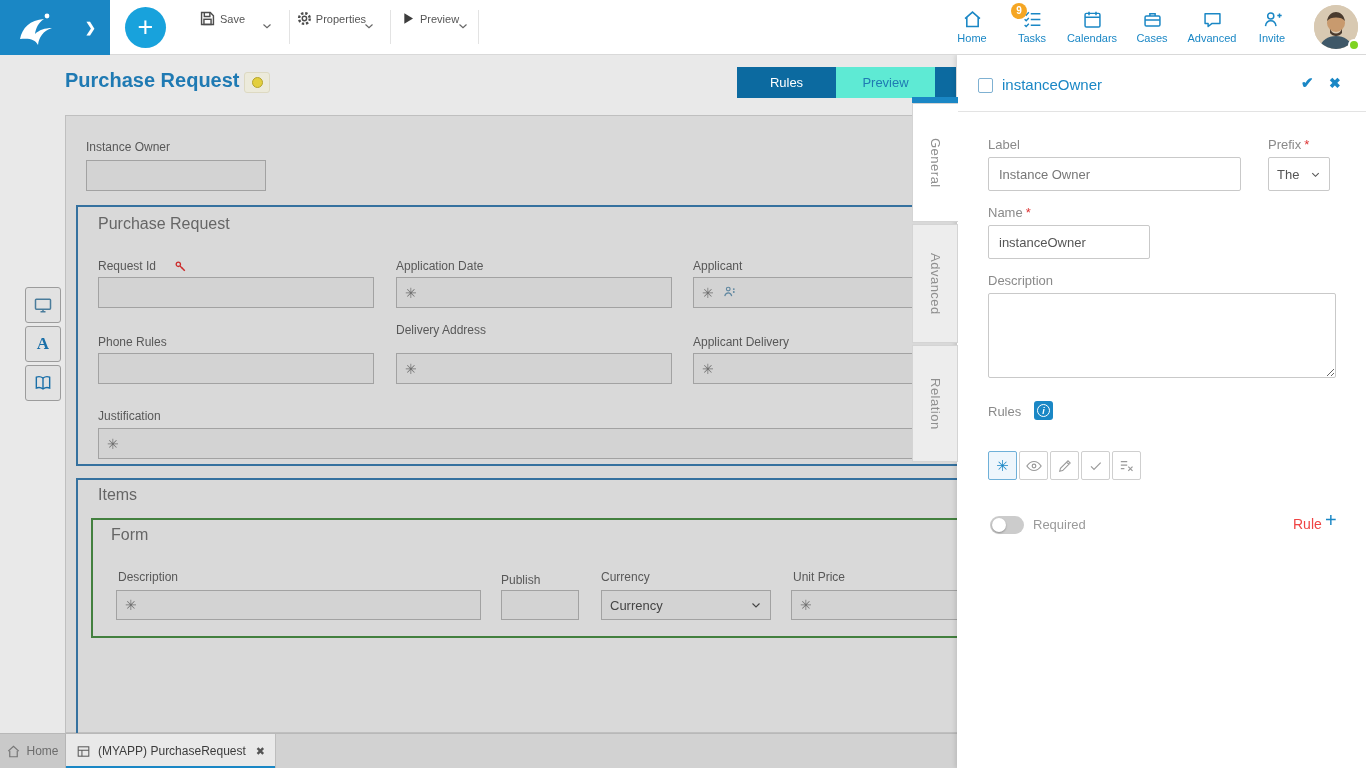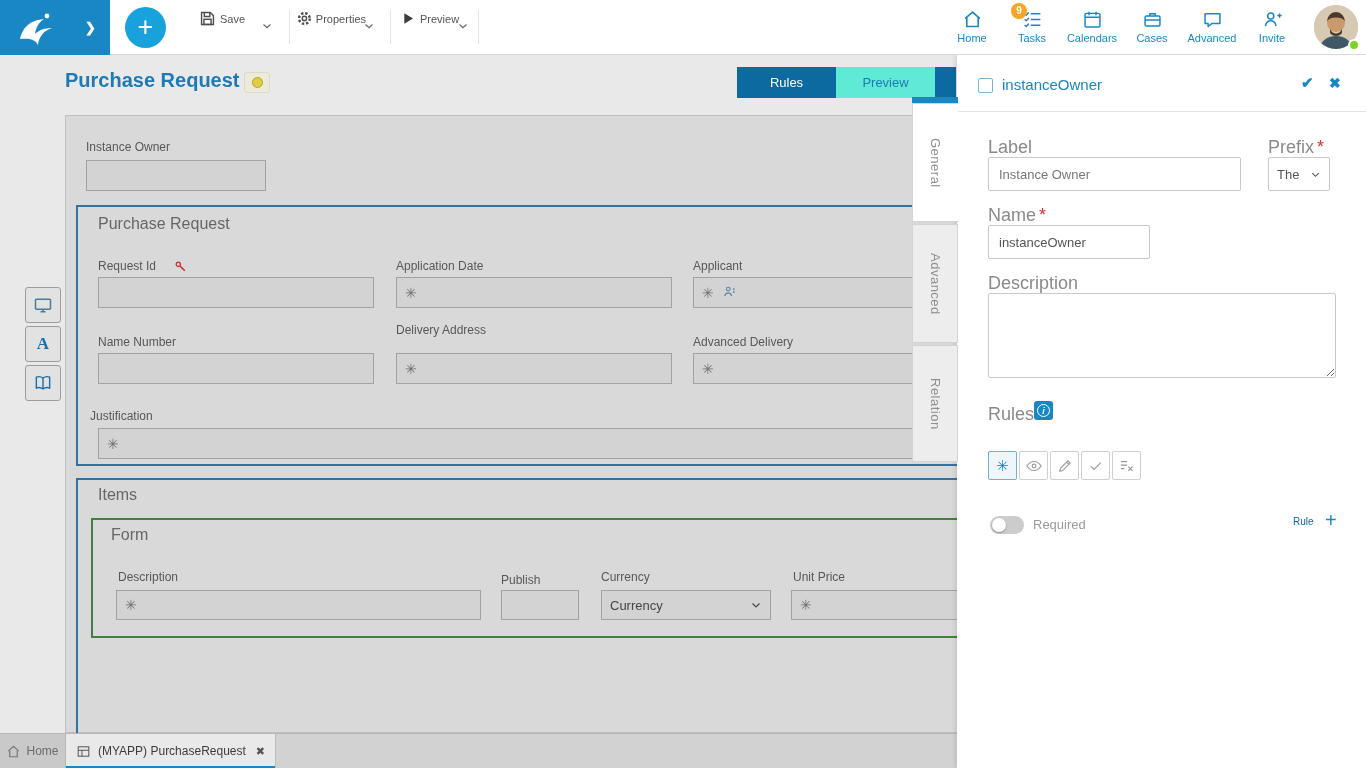--- a/index.html
+++ b/index.html
@@ -66,34 +66,34 @@
   .ptab.active{background:#fff;border:1px solid #d4d4d4;border-right:none;z-index:12;top:103px;height:119px}
   .ptab.t2{top:224px;height:119px}
   .ptab.t3{top:345px;height:117px}
   .ptab.inactive{background:#ededed;border:1px solid #d4d4d4;z-index:11}
 
   .p-checkbox{position:absolute;left:21px;top:23px;width:15px;height:15px;border:1px solid #7fb1d2;border-radius:2px;background:#fff;cursor:pointer}
   .p-title{position:absolute;left:45px;top:21px;font-size:15px;color:#1a87c5}
   .p-check{position:absolute;left:344px;top:19px;color:#1a87c5;font-size:15px;font-weight:bold;cursor:pointer}
   .p-close{position:absolute;left:372px;top:20px;color:#1a87c5;font-size:14px;font-weight:bold;cursor:pointer}
   .p-divider{position:absolute;left:0;top:56px;width:409px;height:1px;background:#e3e3e3}
-  .plabel{position:absolute;font-size:18px;color:#8a8a8a;white-space:nowrap}
+  .plabel{position:absolute;font-size:13px;color:#8a8a8a;white-space:nowrap}
   .req{color:#d33;margin-left:3px}
   .pinput{position:absolute;height:34px;border:1px solid #c9c9c9;border-radius:2px;background:#fff;padding:0 10px;font-size:13px;color:#777;font-family:inherit}
   .pinput.dark{color:#555}
   .pselect{position:absolute;left:311px;top:102px;width:62px;height:34px;border:1px solid #c9c9c9;border-radius:2px;display:flex;align-items:center;justify-content:space-between;padding:0 8px;font-size:13px;color:#555;cursor:pointer;background:#fff}
   .ptextarea{position:absolute;left:31px;top:238px;width:348px;height:85px;border:1px solid #c9c9c9;border-radius:2px;resize:both;font-family:inherit;padding:6px;font-size:13px;color:#555}
   .info-chip{position:absolute;left:77px;top:346px;width:19px;height:19px;background:#1a87c5;border-radius:3px;display:flex;align-items:center;justify-content:center;cursor:pointer}
   .info-i{width:13px;height:13px;border:1px solid #fff;border-radius:50%;color:#fff;font-size:9px;font-weight:bold;font-style:italic;display:flex;align-items:center;justify-content:center}
   .rule-btn{position:absolute;top:396px;width:29px;height:29px;border:1px solid #cfcfcf;background:#fff;border-radius:2px;display:flex;align-items:center;justify-content:center;cursor:pointer}
   .rule-btn.active{border-color:#6fb0d8;background:#eef6fc;color:#1a87c5;font-size:15px}
   .toggle{position:absolute;left:33px;top:461px;width:34px;height:18px;border-radius:9px;background:#ccc;cursor:pointer}
   .toggle-knob{position:absolute;left:2px;top:2px;width:14px;height:14px;border-radius:50%;background:#fff;box-shadow:0 1px 2px rgba(0,0,0,.3)}
   .req-label{position:absolute;left:76px;top:462px;font-size:13px;color:#9a9a9a}
-  .rule-link{position:absolute;left:336px;top:461px;color:#0369a1;font-size:10px;cursor:pointer}
+  .rule-link{position:absolute;left:336px;top:461px;color:#ef4444;font-size:14px;cursor:pointer}
   .rule-plus{position:absolute;left:368px;top:455px;color:#1a87c5;font-size:20px;cursor:pointer;line-height:20px}
 </style>
 </head>
 <body>
 
 <header class="topbar">
   <div class="logo-block">
     <svg width="44" height="40" viewBox="0 0 44 40">
       <path d="M6 31c2-11 10-19 24-20-6 4-8 9-9 15 4-4 10-6 17-6-9 3-13 9-14 17-3-6-9-7-18-6z" fill="#ffffff"></path>
       <circle cx="33" cy="8" r="2.4" fill="#ffffff"></circle>
@@ -244,36 +244,36 @@
     <div class="cinput-wrap" style="left:615px;top:70px;width:276px">
       <input class="cinput" placeholder="✳" style="">
       <svg class="applicant-ico" width="14" height="14" viewBox="0 0 24 24">
         <circle cx="9" cy="7" r="3.2" fill="none" stroke="#5f87a0" stroke-width="2"></circle>
         <path d="M3 19c1-4 3.2-5.5 6-5.5s5 1.5 6 5.5" fill="none" stroke="#5f87a0" stroke-width="2"></path>
         <circle cx="18.5" cy="7" r="1.6" fill="#5f87a0"></circle>
           <circle cx="18.5" cy="12" r="1.6" fill="#5f87a0"></circle>
       </svg>
     </div>
 
-    <span class="clabel" style="left:20px;top:128px">Name Number</span>
+    <span class="clabel" style="left:20px;top:128px">Phone Rules</span>
     <div class="cinput-wrap" style="left:20px;top:146px;width:276px">
       <input class="cinput" style="">
     </div>
 
     <span class="clabel" style="left:318px;top:116px">Delivery Address</span>
     <div class="cinput-wrap" style="left:318px;top:146px;width:276px">
       <input class="cinput" placeholder="✳" style="">
     </div>
 
-    <span class="clabel" style="left:615px;top:128px">Advanced Delivery</span>
+    <span class="clabel" style="left:615px;top:128px">Applicant Delivery</span>
     <div class="cinput-wrap" style="left:615px;top:146px;width:276px">
       <input class="cinput" placeholder="✳" style="">
     </div>
 
-    <span class="clabel" style="left:12px;top:202px">Justification</span>
+    <span class="clabel" style="left:20px;top:202px">Justification</span>
     <div class="cinput-wrap" style="left:20px;top:221px;width:958px">
       <input class="cinput" placeholder="✳" style="">
     </div>
   </div>
 
   <div class="fieldset" style="left:10px;top:362px;width:1013px;height:314px">
     <span class="fs-title" style="top:6px">Items</span>
 
     <div class="fieldset green" style="left:13px;top:38px;width:983px;height:120px">
       <span class="fs-title" style="left:18px;top:6px">Form</span>

